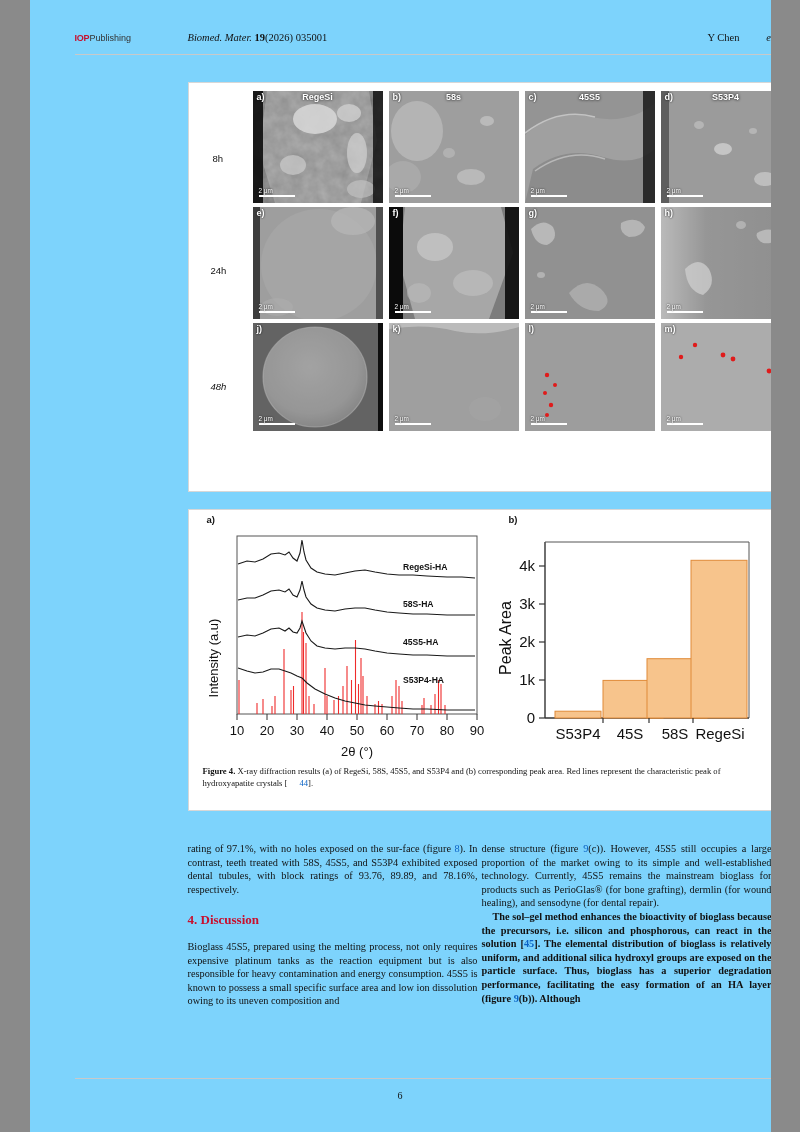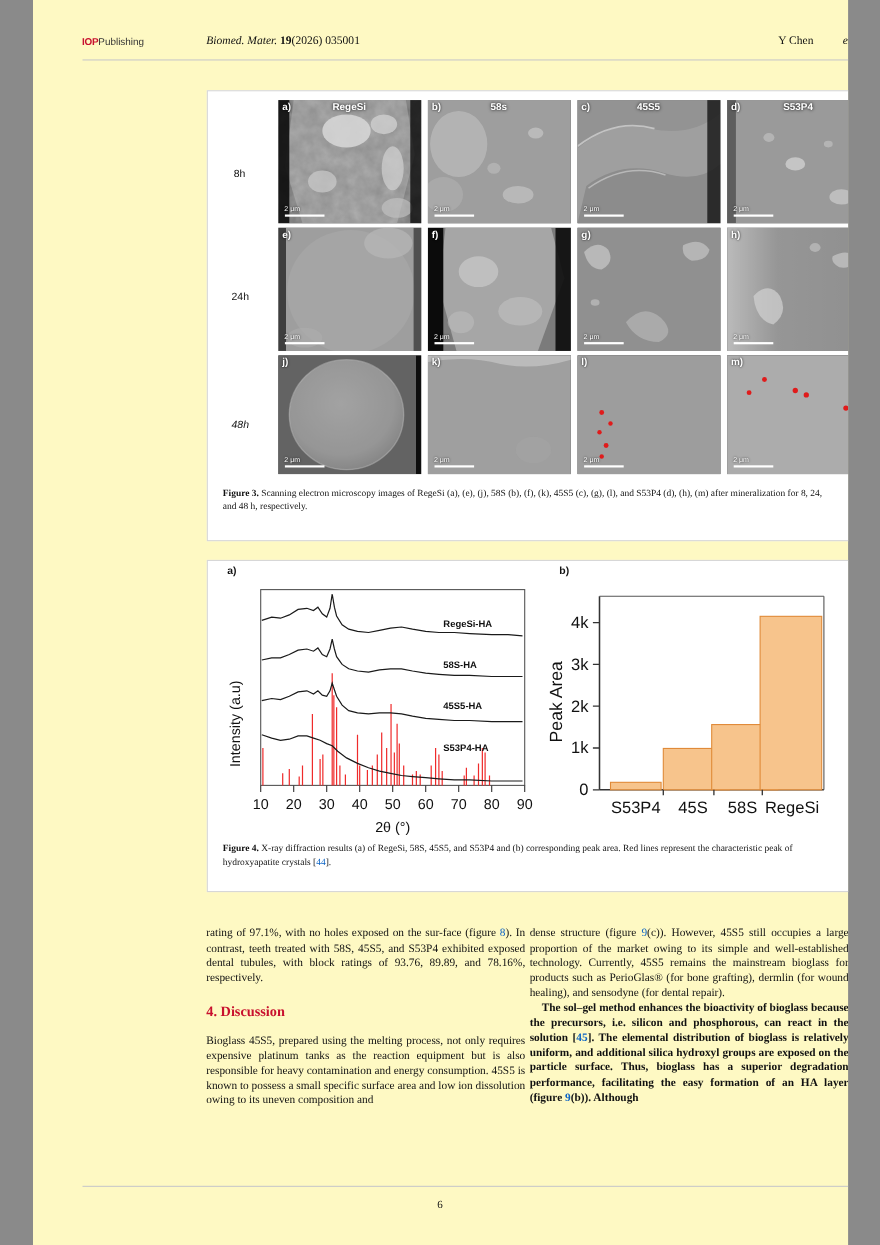--- a/index.html
+++ b/index.html
@@ -1,18 +1,18 @@
 <!DOCTYPE html>
 <html><head>
 <meta charset="utf-8">
 <style>
   html,body{margin:0;padding:0;background:#8a8a8a;}
   body{font-family:"Liberation Serif",serif;}
   .page{
-    position:relative;width:741px;height:1132px;background:#fef9c3;
+    position:relative;width:741px;height:1132px;background:#7dd3fc;
     margin:0 auto;overflow:hidden;
   }
   
   .rh{position:absolute;left:45px;top:30px;width:710px;height:26px;}
   .rh-line{position:absolute;left:0;top:24px;width:710px;height:1px;background:#c9c9c9;}
   .rh-logo{position:absolute;left:0;top:3px;font-family:"Liberation Sans",sans-serif;font-size:9px;}
   .rh-logo .iop{color:#c8102e;font-weight:bold;letter-spacing:-0.2px;}
   .rh-logo .pub{color:#333;}
   .rh-jrnl{position:absolute;left:113px;top:2px;font-size:10.5px;font-style:italic;color:#111;}
   .rh-jrnl b{font-style:normal;font-weight:bold;}
@@ -20,21 +20,21 @@
   .rh-auth{position:absolute;right:0;top:2px;font-size:10.5px;color:#111;}
   .rh-auth i{font-style:italic;margin-left:24px;}
 
   
   .figbox{position:absolute;border:1px solid #d7d7d7;background:#fff;}
   #fig3{left:158px;top:82px;width:584px;height:408px;}
   #fig4{left:158px;top:509px;width:584px;height:300px;}
 
   .fig-caption{position:absolute;left:14px;right:12px;font-size:8.6px;line-height:11.6px;color:#111;text-align:left;}
   .fig-caption b{font-weight:bold;}
-  .fig-caption .ref{color:#0b63c5;}
+  .fig-caption .ref{color:#0b63c5;margin-left:12px;}
 
   
   .sem-grid{position:absolute;left:24px;top:8px;width:548px;height:340px;}
   .rowlabel{position:absolute;font-family:"Liberation Sans",sans-serif;font-size:9.5px;color:#111;}
   .semcell{position:absolute;overflow:hidden;background:#4a4a4a;}
   .semcell .plabel{position:absolute;left:4px;top:1px;color:#fff;font-family:"Liberation Sans",sans-serif;
                    font-size:9px;font-weight:bold;text-shadow:0 0 2px #000;z-index:6;}
   .semcell .mlabel{position:absolute;left:0;right:0;top:1px;text-align:center;color:#fff;
                    font-family:"Liberation Sans",sans-serif;font-size:9px;font-weight:bold;
                    text-shadow:0 0 3px #000;z-index:6;}
@@ -378,23 +378,20 @@
           </g>
         </svg>
         <div class="plabel">m)</div>
         <div class="scalebar">
           <span class="txt">2 μm</span>
           <span class="bar"></span>
         </div>
       </div>
     </div>
 
-    <div class="fig-caption" style="top:360px;">
-      <b>Figure 3.</b><span> Scanning electron microscopy images of RegeSi (a), (e), (j), 58S (b), (f), (k), 45S5 (c), (g), (l), and S53P4 (d), (h), (m) after mineralization for 8, 24, and 48 h, respectively.</span>
-    </div>
   </div>
 
   <div class="figbox" id="fig4">
 
     <div class="panel-tag" style="left:18px;top:4px;">a)</div>
     <div id="xrd">
       <svg width="280" height="236" viewBox="0 0 280 236">
 
         <text x="11" y="130" transform="rotate(-90 11 130)" text-anchor="middle" font-family="Liberation Sans, sans-serif" font-size="13" fill="#111">Intensity (a.u)</text>
 

